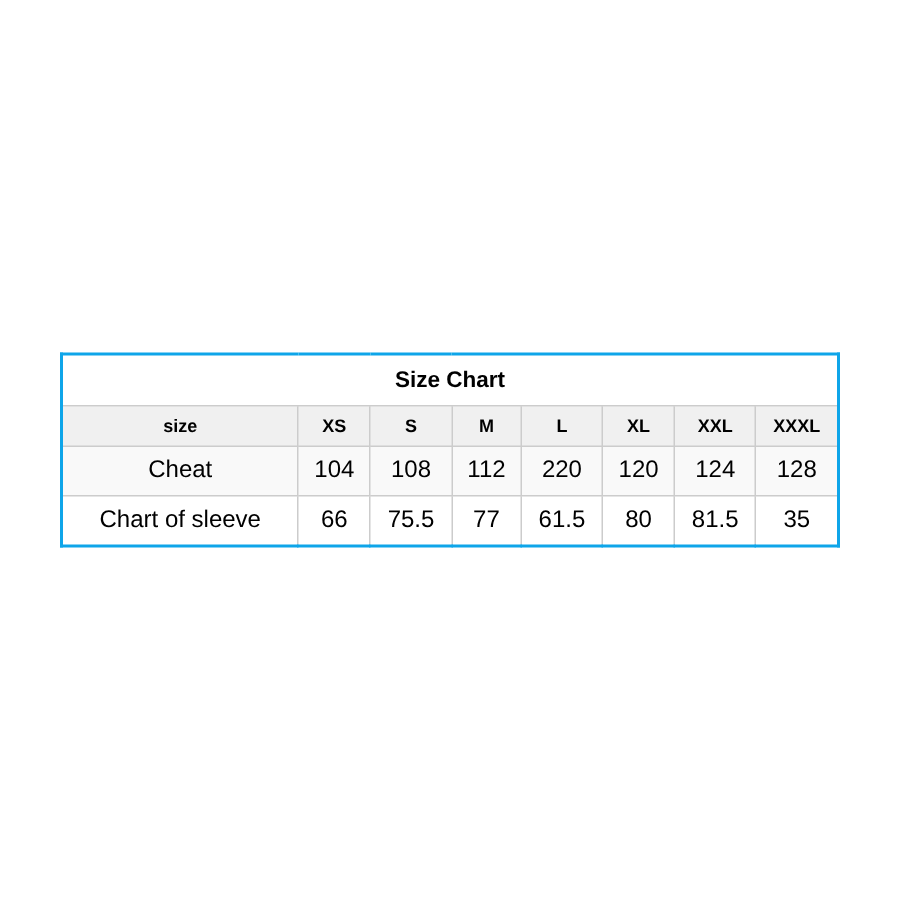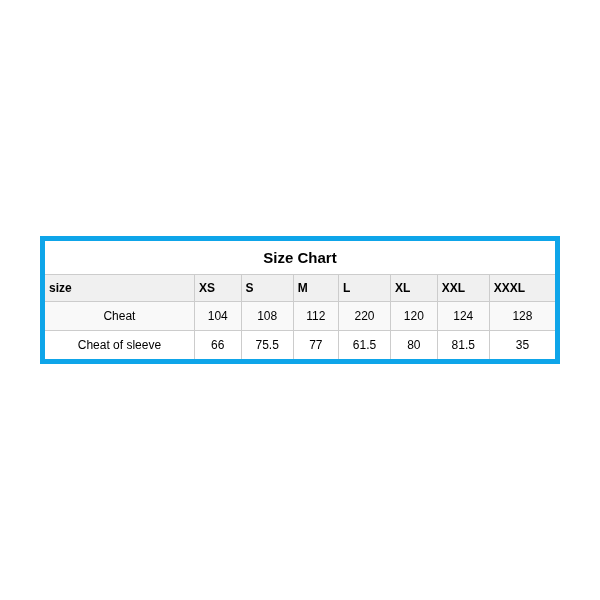--- a/index.html
+++ b/index.html
@@ -18,47 +18,47 @@
       font-family: Arial, sans-serif;
     }
 
     .chart-container {
       width: 520px;
     }
 
     .size-chart-table {
       width: 100%;
       border-collapse: collapse;
-      border: 5px solid #0ea5e9;
+      border: 2px solid #0ea5e9;
       font-size: 13px;
     }
 
     .title-row td {
       text-align: center;
       padding: 8px 4px;
       font-weight: bold;
       font-size: 15px;
       border: 1px solid #cccccc;
       background-color: #ffffff;
     }
 
     .header-row td {
-      text-align: left;
+      text-align: center;
       padding: 6px 4px;
       font-weight: bold;
       font-size: 12px;
       border: 1px solid #cccccc;
       background-color: #f0f0f0;
     }
 
     .data-row td {
       text-align: center;
       padding: 7px 4px;
       border: 1px solid #cccccc;
-      font-size: 12px;
+      font-size: 16px;
     }
 
     .data-row:nth-child(odd) {
       background-color: #f9f9f9;
     }
 
     .data-row:nth-child(even) {
       background-color: #ffffff;
     }
 
@@ -93,21 +93,21 @@
           <td class="label-cell">Cheat</td>
           <td>104</td>
           <td>108</td>
           <td>112</td>
           <td>220</td>
           <td>120</td>
           <td>124</td>
           <td>128</td>
         </tr>
         <tr class="data-row">
-          <td class="label-cell">Cheat of sleeve</td>
+          <td class="label-cell">Chart of sleeve</td>
           <td>66</td>
           <td>75.5</td>
           <td>77</td>
           <td>61.5</td>
           <td>80</td>
           <td>81.5</td>
           <td>35</td>
         </tr>
       </tbody>
   </table>

